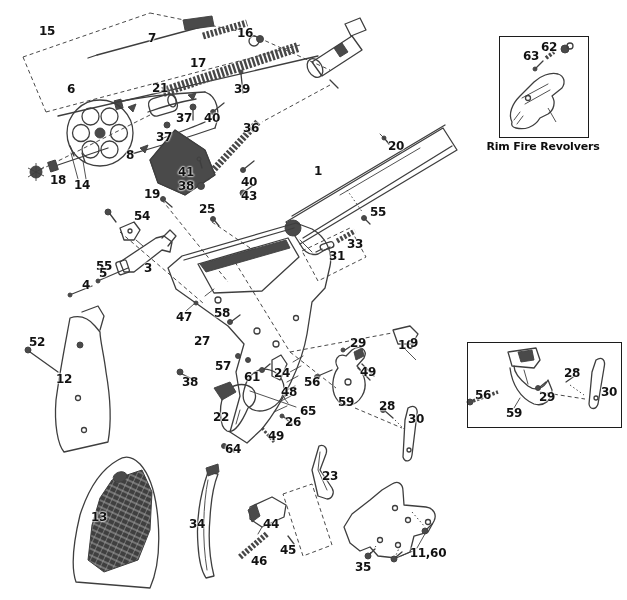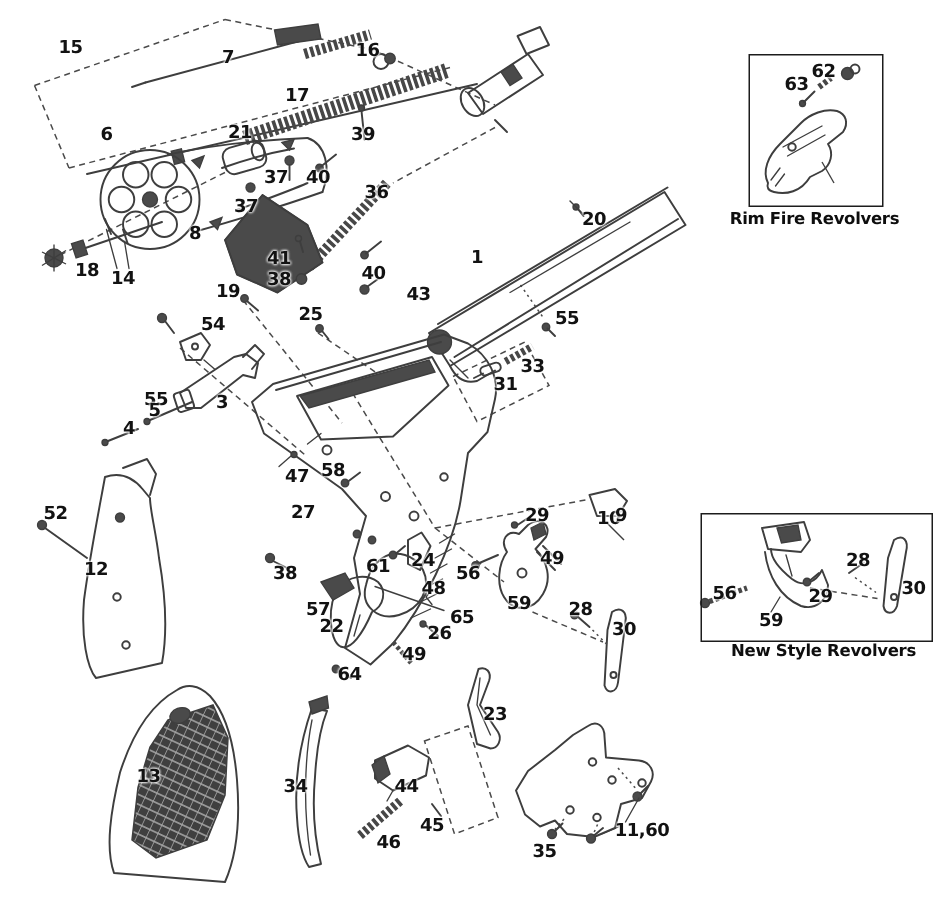--- a/index.html
+++ b/index.html
@@ -304,21 +304,20 @@
     <path class="dot" d="M570,385 L584,395"></path>
     <path class="ln" d="M596,360 C602,356 606,360 604,368 L598,404 C596,410 590,410 589,404 L592,372 Z"></path>
     <circle class="ln" cx="596" cy="398" r="2"></circle>
     <path class="thin" d="M514,408 L520,398"></path>
   </g>
 </svg>
 
 <div class="inset" id="inset-rimfire" style="left: 499px; top: 36px; width: 88px; height: 100px;"></div>
 <div class="inset" id="inset-newstyle" style="left: 467px; top: 342px; width: 153px; height: 84px;"></div>
 <div class="caption" id="caption-rimfire" style="left: 543px; top: 146px;">Rim Fire Revolvers</div>
-<div class="caption" id="caption-newstyle" style="left: 549px; top: 434px;">New Style Revolvers</div>
 
 <div id="labels">
       <div class="part-label" style="left: 47px; top: 31px;">15</div>
       <div class="part-label" style="left: 152px; top: 38px;">7</div>
       <div class="part-label" style="left: 245px; top: 33px;">16</div>
       <div class="part-label" style="left: 198px; top: 63px;">17</div>
       <div class="part-label" style="left: 71px; top: 89px;">6</div>
       <div class="part-label" style="left: 160px; top: 88px;">21</div>
       <div class="part-label" style="left: 242px; top: 89px;">39</div>
       <div class="part-label" style="left: 184px; top: 118px;">37</div>
@@ -326,39 +325,39 @@
       <div class="part-label" style="left: 251px; top: 128px;">36</div>
       <div class="part-label" style="left: 164px; top: 137px;">37</div>
       <div class="part-label" style="left: 130px; top: 155px;">8</div>
       <div class="part-label" style="left: 396px; top: 146px;">20</div>
       <div class="part-label" style="left: 318px; top: 171px;">1</div>
       <div class="part-label" style="left: 58px; top: 180px;">18</div>
       <div class="part-label" style="left: 82px; top: 185px;">14</div>
       <div class="part-label" style="left: 186px; top: 172px;">41</div>
       <div class="part-label" style="left: 186px; top: 186px;">38</div>
       <div class="part-label" style="left: 249px; top: 182px;">40</div>
-      <div class="part-label" style="left: 249px; top: 196px; margin-left: 30px;">43</div>
+      <div class="part-label" style="left: 249px; top: 196px;">43</div>
       <div class="part-label" style="left: 152px; top: 194px;">19</div>
       <div class="part-label" style="left: 207px; top: 209px;">25</div>
       <div class="part-label" style="left: 98px; top: 216px; margin-left: 44px;">54</div>
       <div class="part-label" style="left: 378px; top: 212px;">55</div>
       <div class="part-label" style="left: 104px; top: 238px; margin-top: 28px;">55</div>
       <div class="part-label" style="left: 355px; top: 244px;">33</div>
       <div class="part-label" style="left: 337px; top: 256px;">31</div>
       <div class="part-label" style="left: 148px; top: 268px;">3</div>
       <div class="part-label" style="left: 103px; top: 273px;">5</div>
       <div class="part-label" style="left: 86px; top: 285px;">4</div>
       <div class="part-label" style="left: 202px; top: 301px; margin-top: 40px;">27</div>
       <div class="part-label" style="left: 222px; top: 313px;">58</div>
-      <div class="part-label" style="left: 184px; top: 317px; margin-left: 14px;">47</div>
+      <div class="part-label" style="left: 184px; top: 317px;">47</div>
       <div class="part-label" style="left: 406px; top: 329px; margin-top: 16px;">10</div>
       <div class="part-label" style="left: 414px; top: 343px;">9</div>
       <div class="part-label" style="left: 37px; top: 342px;">52</div>
       <div class="part-label" style="left: 358px; top: 343px;">29</div>
-      <div class="part-label" style="left: 212px; top: 366px; margin-top: 40px;">57</div>
+      <div class="part-label" style="left: 223px; top: 366px;">57</div>
       <div class="part-label" style="left: 252px; top: 377px;">61</div>
       <div class="part-label" style="left: 282px; top: 373px;">24</div>
       <div class="part-label" style="left: 368px; top: 372px;">49</div>
       <div class="part-label" style="left: 64px; top: 379px;">12</div>
       <div class="part-label" style="left: 190px; top: 382px;">38</div>
       <div class="part-label" style="left: 312px; top: 382px;">56</div>
       <div class="part-label" style="left: 289px; top: 392px;">48</div>
       <div class="part-label" style="left: 387px; top: 406px;">28</div>
       <div class="part-label" style="left: 308px; top: 411px;">65</div>
       <div class="part-label" style="left: 346px; top: 402px;">59</div>

